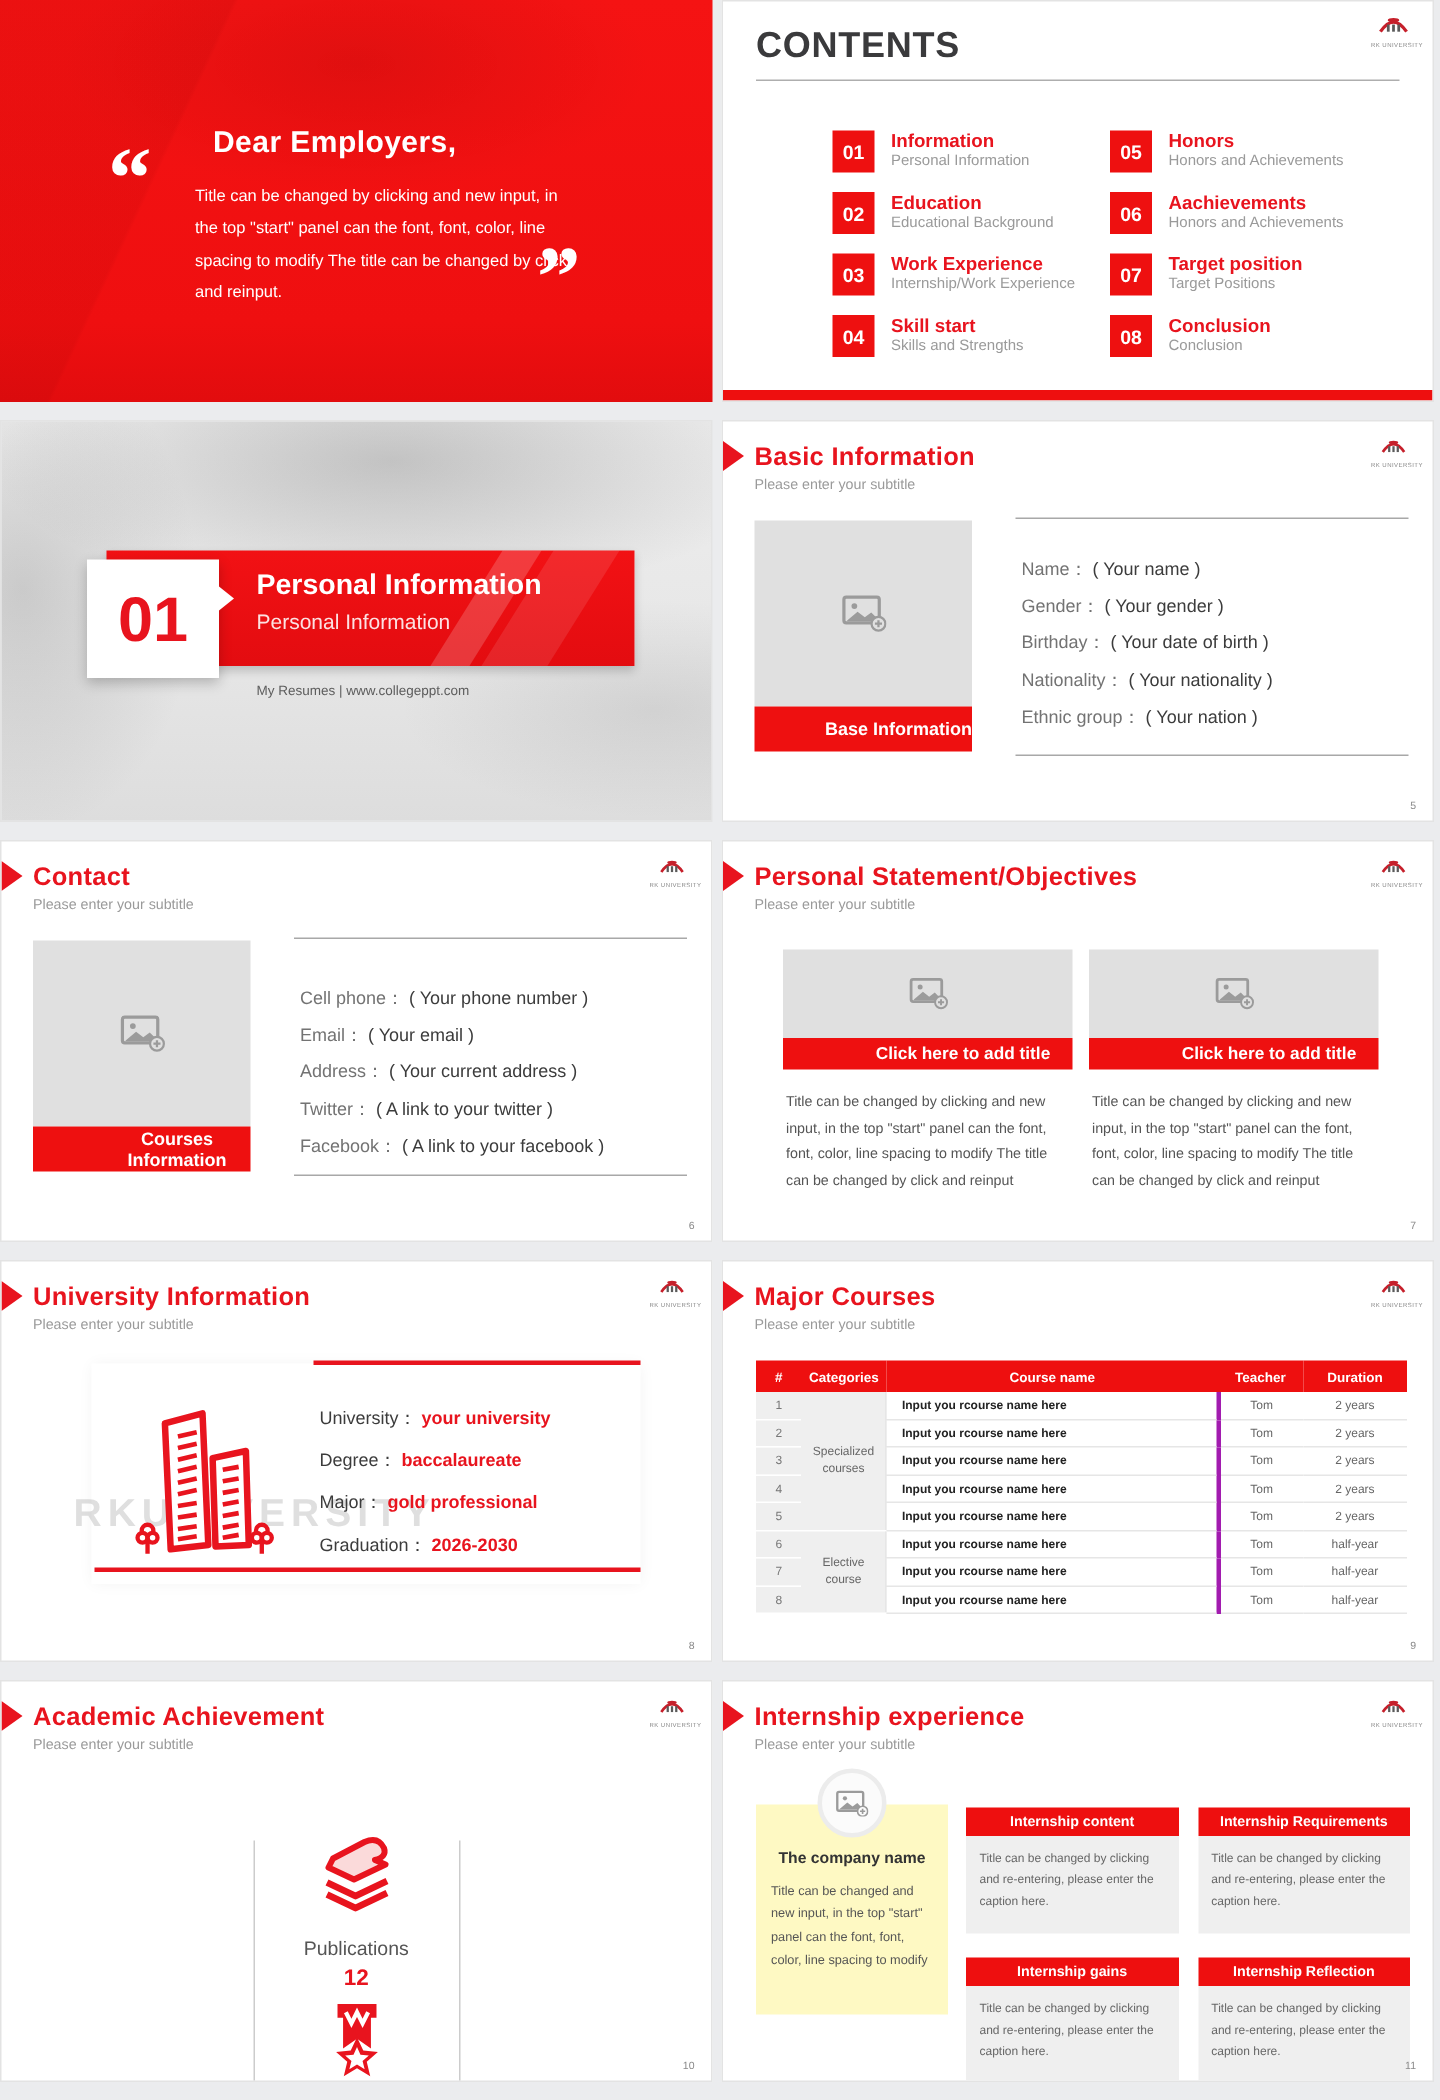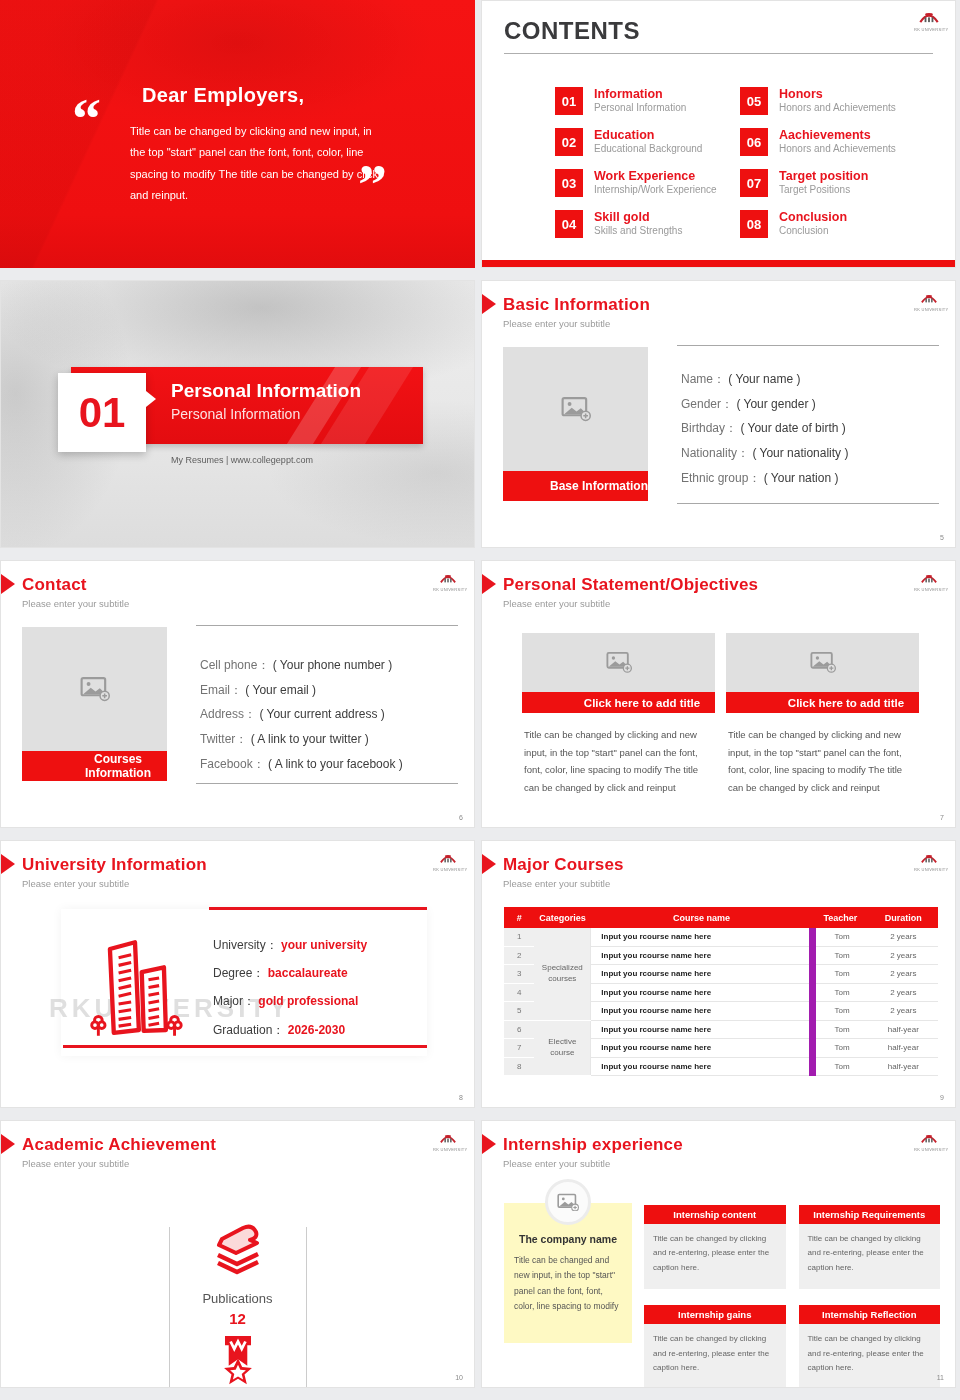--- a/index.html
+++ b/index.html
@@ -88,21 +88,21 @@
   .u-fields .ulab{color:#3c3c3c;}
   .u-fields .uval{color:#e8141e;font-weight:bold;}
 
   
   .tblwrap{position:absolute;left:22px;right:17px;top:66px;}
   table{width:100%;border-collapse:collapse;table-layout:fixed;}
   th{background:#ee0f0f;color:#fff;font-size:9px;font-weight:bold;height:19px;}
   td{height:15.5px;font-size:8px;color:#666;text-align:center;border-bottom:1px solid #e6e6e6;}
   td.gcell{background:#efefef;border-bottom:1.5px solid #fff;color:#777;}
   td.cat{background:#efefef;border-bottom:1.5px solid #fff;color:#666;font-size:8px;line-height:1.3;}
-  td.course{font-weight:bold;color:#222;text-align:left;padding-left:10px;border-left:1px solid #e6e6e6;border-right:7px solid #a21caf;}
+  td.course{font-weight:bold;color:#222;text-align:left;padding-left:10px;border-left:1px solid #e6e6e6;border-right:3px solid #a21caf;}
   col.c-n{width:7%;} col.c-c{width:13%;} col.c-name{width:51%;} col.c-t{width:13%;} col.c-d{width:16%;}
 
   
   .stats{position:absolute;left:30px;right:30px;top:92px;display:flex;flex-direction:column;}
   .stat{flex:1;text-align:center;}
   .stat .ic{height:62px;display:flex;align-items:flex-end;justify-content:center;}
   .stat .sl{margin-top:16px;font-size:13px;color:#555;}
   .stat .sv{margin-top:4px;font-size:15px;font-weight:bold;color:#e8141e;}
   .vdiv{position:absolute;top:14px;bottom:-4px;width:1px;background:#ccc;}
   .vdiv.v1{left:33.3%;} .vdiv.v2{left:66.6%;}
@@ -182,21 +182,21 @@
       <div class="c-item">
           <div class="c-num">07</div>
           <div class="c-tx">
             <div class="c-it">Target position</div>
             <div class="c-is">Target Positions</div>
           </div>
         </div>
       <div class="c-item">
           <div class="c-num">04</div>
           <div class="c-tx">
-            <div class="c-it">Skill gold</div>
+            <div class="c-it">Skill start</div>
             <div class="c-is">Skills and Strengths</div>
           </div>
         </div>
       <div class="c-item">
           <div class="c-num">08</div>
           <div class="c-tx">
             <div class="c-it">Conclusion</div>
             <div class="c-is">Conclusion</div>
           </div>
         </div>

